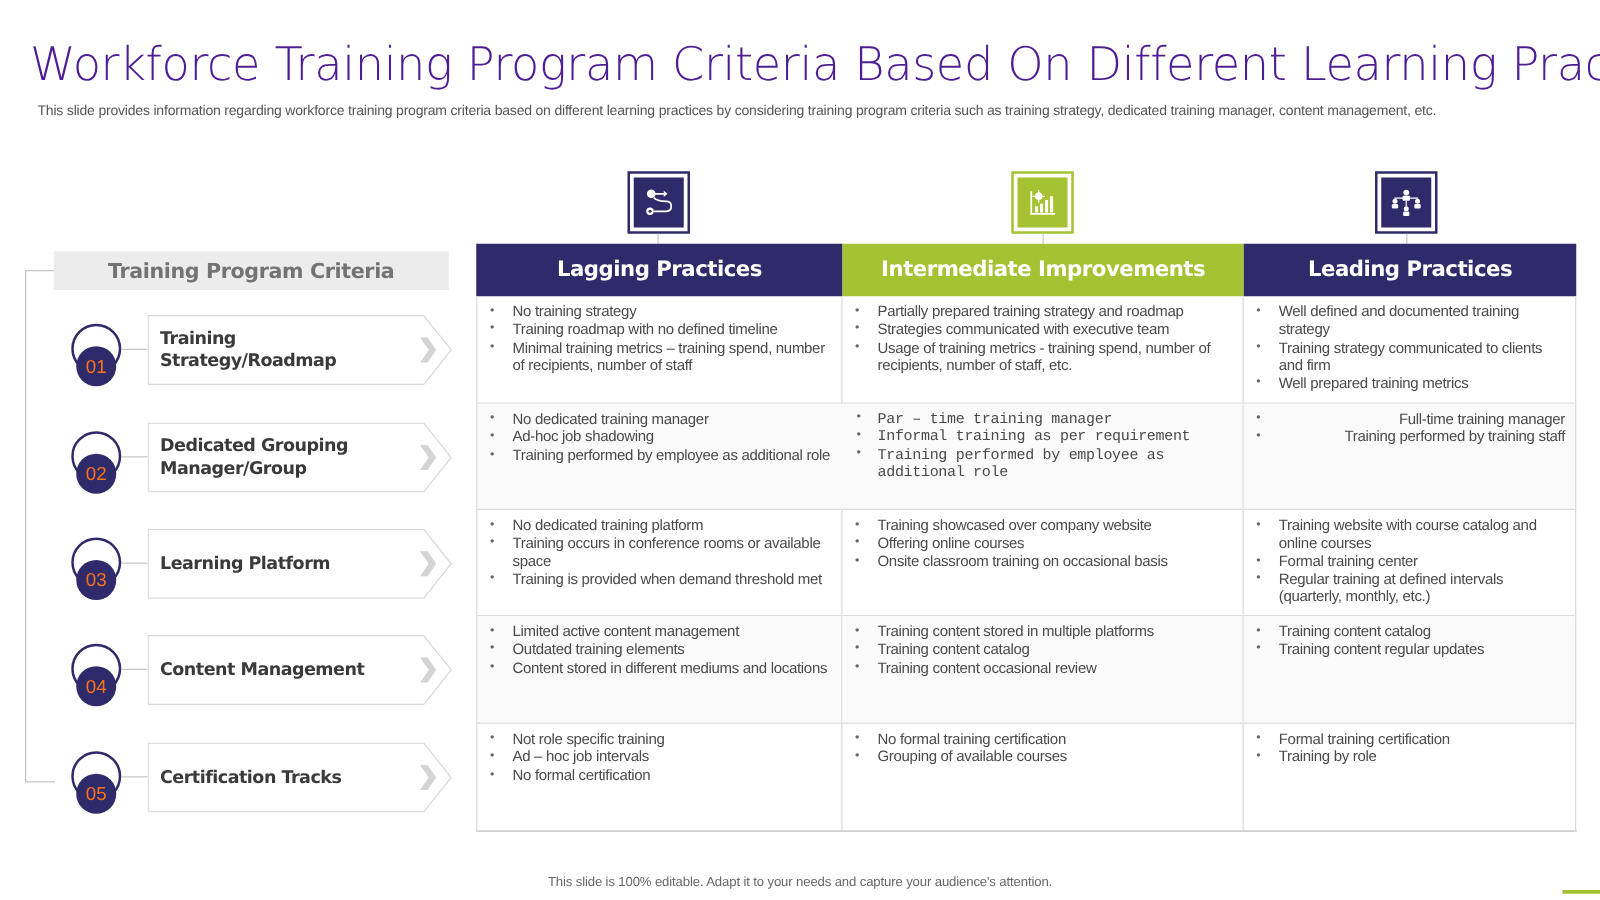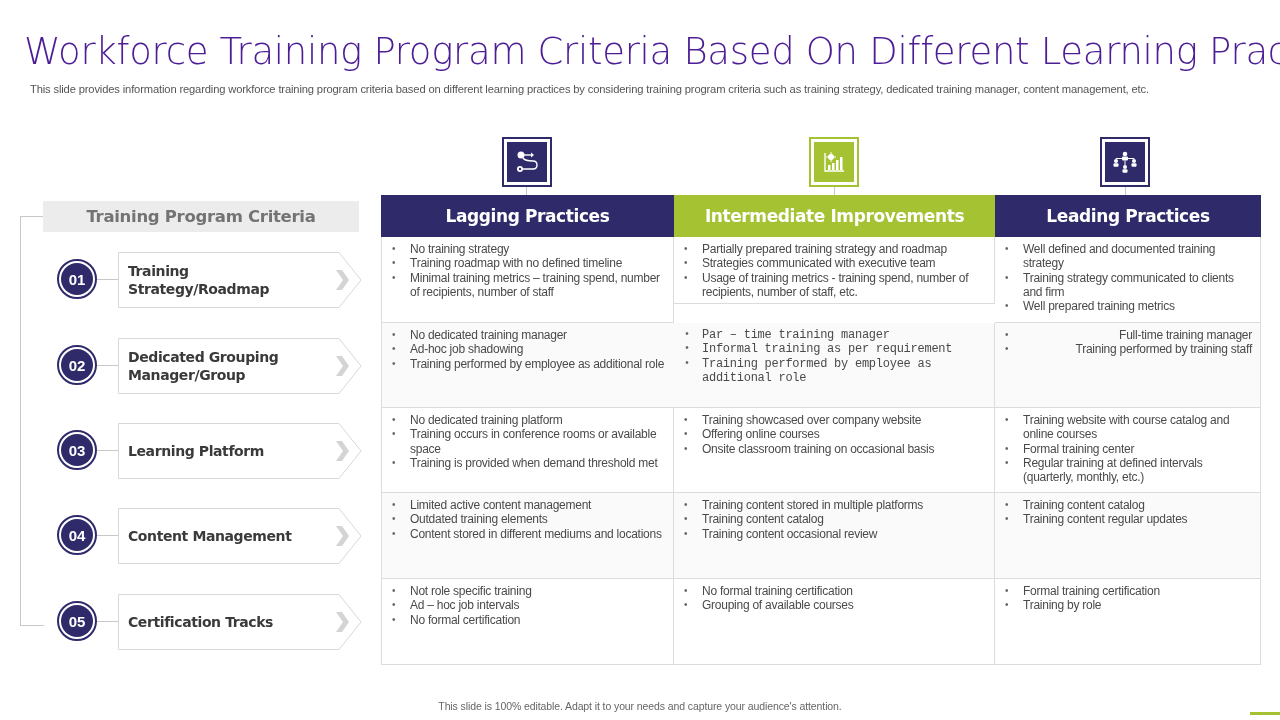--- a/index.html
+++ b/index.html
@@ -8,21 +8,21 @@
 
   .title { position: absolute; left: 24px; top: 30px; font-family: "DejaVu Sans", sans-serif; font-weight: 300; font-size: 37px; color: #4c1d95; letter-spacing: -0.3px; white-space: nowrap; }
   .subtitle { position: absolute; left: 30px; top: 82px; width: 1180px; font-size: 11.2px; line-height: 14px; color: #555; letter-spacing: -0.15px; }
 
   
   .bracket { position: absolute; left: 20px; top: 216px; width: 24px; height: 410px; border-left: 1px solid #c8c8c8; border-top: 1px solid #c8c8c8; border-bottom: 1px solid #c8c8c8; }
   .criteria-header { position: absolute; left: 43px; top: 201px; width: 316px; height: 31px; background: #ececec; display: flex; align-items: center; justify-content: center; font-family: "DejaVu Sans", sans-serif; font-weight: bold; font-size: 16.5px; color: #737373; letter-spacing: -0.3px; }
 
   .crit-row { position: absolute; left: 57px; width: 305px; height: 56px; }
   .num-circle { position: absolute; left: 0; top: 7px; width: 40px; height: 40px; border-radius: 50%; border: 2px solid #2f2b6b; background: #fff; padding: 2px; }
-  .num-circle .inner { width: 100%; height: 100%; border-radius: 50%; background: #2f2b6b; color: #ffffff; font-weight: bold; font-size: 15px; display: flex; align-items: center; justify-content: center; }
+  .num-circle .inner { width: 100%; height: 100%; border-radius: 50%; background: #2f2b6b; color: #f97316; font-weight: normal; font-size: 15px; display: flex; align-items: center; justify-content: center; margin-top: 14px; }
   .num-connector { position: absolute; left: 40px; top: 27px; width: 21px; border-top: 1px solid #c8c8c8; }
   .crit-box { position: absolute; left: 61px; top: 0; width: 244px; height: 56px; }
   .crit-box svg { position: absolute; left: 0; top: 0; }
   .crit-label { position: absolute; left: 10px; top: 0; width: 200px; height: 56px; display: flex; align-items: center; font-family: "DejaVu Sans", sans-serif; font-weight: bold; font-size: 14px; line-height: 18px; color: #3a3a3a; letter-spacing: -0.4px; }
 
   
   .icon-box { position: absolute; top: 137px; width: 50px; height: 50px; border: 2px solid; padding: 3px; }
   .icon-box .inner { width: 100%; height: 100%; display: flex; align-items: center; justify-content: center; }
   .icon-stem { position: absolute; top: 187px; width: 1px; height: 8px; background: #c8c8c8; }
 
@@ -203,21 +203,21 @@
         <li>Content stored in different mediums and locations</li>
       </ul>
     </div>
     <div class="cell" style="left: 0px; top: 342px; width: 293px; height: 86px; border-left: 1px solid rgb(220, 220, 220);">
       <ul>
         <li>Not role specific training</li>
         <li>Ad – hoc job intervals</li>
         <li>No formal certification</li>
       </ul>
     </div>
-    <div class="cell" style="left: 293px; top: 0px; width: 321px; height: 67px;">
+    <div class="cell" style="left: 293px; top: 0px; width: 321px; height: 86px;">
       <ul>
         <li>Partially prepared training strategy and roadmap</li>
         <li>Strategies communicated with executive team</li>
         <li>Usage of training metrics - training spend, number of recipients, number of staff, etc.</li>
       </ul>
     </div>
     <div class="cell alt" style="left: 293px; top: 86px; width: 321px; height: 85px; font-family: Liberation Mono, monospace;">
       <ul>
         <li>Par – time training manager</li>
         <li>Informal training as per requirement</li>

